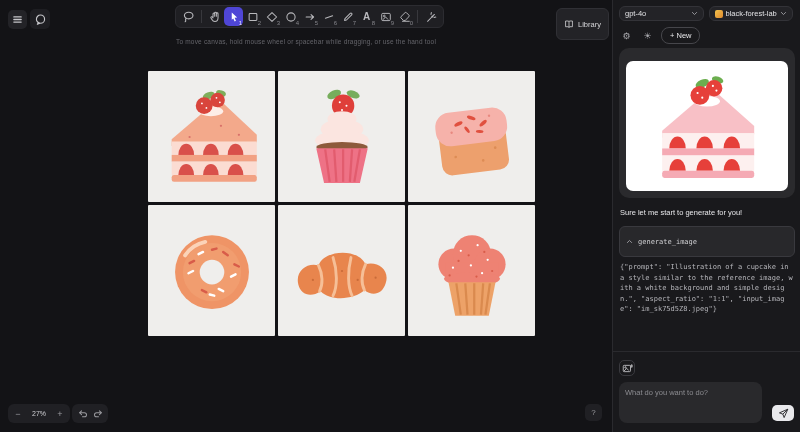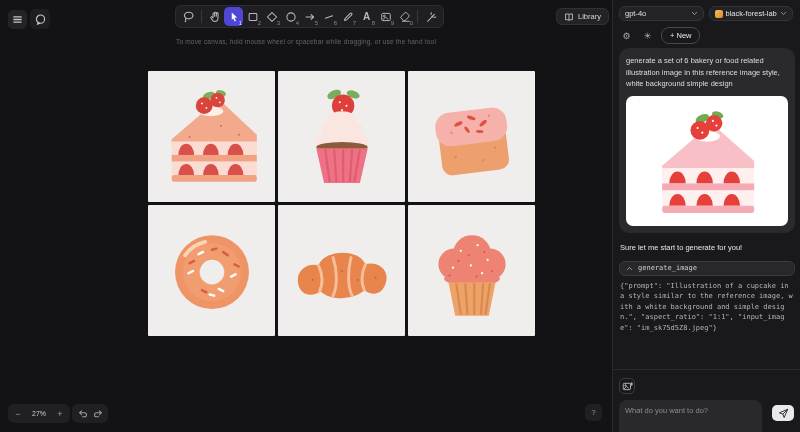--- a/index.html
+++ b/index.html
@@ -21,21 +21,21 @@
     background:transparent; border:none; border-radius:5px; color:#b9b9bd; cursor:pointer; }
   .tool.active { background:#4f46d6; color:#ffffff; }
   .tool .hk { position:absolute; right:1px; bottom:0px; font-size:6px; line-height:6px; color:#85858b; }
   .tool.active .hk { color:rgba(255,255,255,.85); }
   .tool .glyph { font-size:10px; line-height:10px; font-weight:bold; }
   .tb-divider { width:1px; height:13px; background:#38383d; margin:0 3px; }
 
   .hint { position:absolute; left:0; top:38px; width:612px; text-align:center;
     font-size:6.5px; color:#64646a; letter-spacing:.2px; }
 
-  .library-btn { position:absolute; left:556px; top:8px; height:17px; display:flex; align-items:center;
+  .library-btn { position:absolute; left:556px; top:8px; height:32px; display:flex; align-items:center;
     gap:4px; padding:0 7px; background:#232327; border:1px solid #303035; border-radius:6px;
     color:#d6d6d9; font-size:7.5px; cursor:pointer; }
 
   .grid { position:absolute; left:148px; top:71px; display:grid;
     grid-template-columns:repeat(3,127px); grid-auto-rows:131px; gap:3px; }
   .card { background:#efeeec; border-radius:1px; display:flex; align-items:center; justify-content:center; }
   .card svg { width:112px; height:112px; }
 
   .pill { position:absolute; top:404px; height:19px; display:flex; align-items:center;
     background:#202024; border-radius:6px; }
@@ -63,27 +63,27 @@
   .new-btn { height:17px; padding:0 8px; background:none; border:1px solid #46464b; border-radius:8px;
     color:#e8e8ea; font-size:7.5px; cursor:pointer; }
 
   .chat { position:absolute; left:0; top:44px; width:188px; bottom:81px; overflow:hidden; padding:4px 6px 0 6px; }
   .user-bubble { background:#2a2a2d; border-radius:10px; padding:7px; }
   .user-text { font-size:7.5px; line-height:1.55; color:#dcdcdf; }
   .ref-image { margin-top:6px; background:#ffffff; border-radius:7px; height:130px;
     display:flex; align-items:center; justify-content:center; cursor:pointer; }
   .ref-image svg { width:118px; height:118px; }
   .assistant-text { margin:10px 1px 8px 1px; font-size:7.5px; color:#e6e6e9; }
-  .tool-call-header { margin-top:9px; height:15px; display:flex; align-items:center; gap:5px; padding:0 6px;
+  .tool-call-header { margin-top:9px; height:31px; display:flex; align-items:center; gap:5px; padding:0 6px;
     background:#28282b; border:1px solid #39393e; border-radius:6px; cursor:pointer;
     color:#cfcfd2; font-size:7px; font-family:"DejaVu Sans Mono", monospace; }
   .tool-call-json { margin:5px 1px 0 1px; font-size:7px; line-height:1.5; color:#b5b5ba;
     font-family:"DejaVu Sans Mono", monospace; word-break:break-all; }
 
-  .input-area { position:absolute; left:0; bottom:0; width:188px; height:63px;
+  .input-area { position:absolute; left:0; bottom:0; width:188px; height:81px;
     border-top:1px solid #2a2a2e; padding:8px 7px 0 6px; }
   .attach-btn { width:16px; height:16px; display:flex; align-items:center; justify-content:center;
     background:none; border:1px solid #3a3a3f; border-radius:5px; color:#c8c8cc; cursor:pointer; }
   .prompt-input { margin-top:6px; width:143px; height:41px; background:#29292c; border:none;
     border-radius:8px; padding:6px; font-size:7.5px; color:#dddde0; resize:none; outline:none;
     font-family:"Liberation Sans", sans-serif; }
   .prompt-input::placeholder { color:#8b8b90; }
   .send-btn { position:absolute; right:7px; bottom:11px; width:22px; height:16px;
     background:#e9e9ec; border:none; border-radius:5px; display:flex; align-items:center;
     justify-content:center; cursor:pointer; }
@@ -383,21 +383,20 @@
         <span>⚙</span>
       </button>
       <button class="icon-btn">
         <span>☀</span>
       </button>
       <button class="new-btn">+ New</button>
     </div>
 
     <div class="chat">
       <div class="user-bubble">
-        <div class="user-text">generate a set of 6 bakery or food related illustration image in this reference image style, white background simple design</div>
         <div class="ref-image">
           <svg viewBox="0 0 100 100">
             <polygon points="12,54 54,18 90,50 90,57 12,60" fill="#f8c0c6"></polygon>
             <rect x="12" y="56" width="78" height="13" fill="#fdf0ef"></rect>
             <path d="M18,69 a7,10 0 0 1 14,0 z" fill="#e6403a"></path>
             <path d="M41,69 a7,10 0 0 1 14,0 z" fill="#e6403a"></path>
             <path d="M64,69 a7,10 0 0 1 14,0 z" fill="#e6403a"></path>
             <rect x="12" y="69" width="78" height="6" fill="#f5aab4"></rect>
             <rect x="12" y="75" width="78" height="13" fill="#fdf0ef"></rect>
             <path d="M18,88 a7,10 0 0 1 14,0 z" fill="#e6403a"></path>

